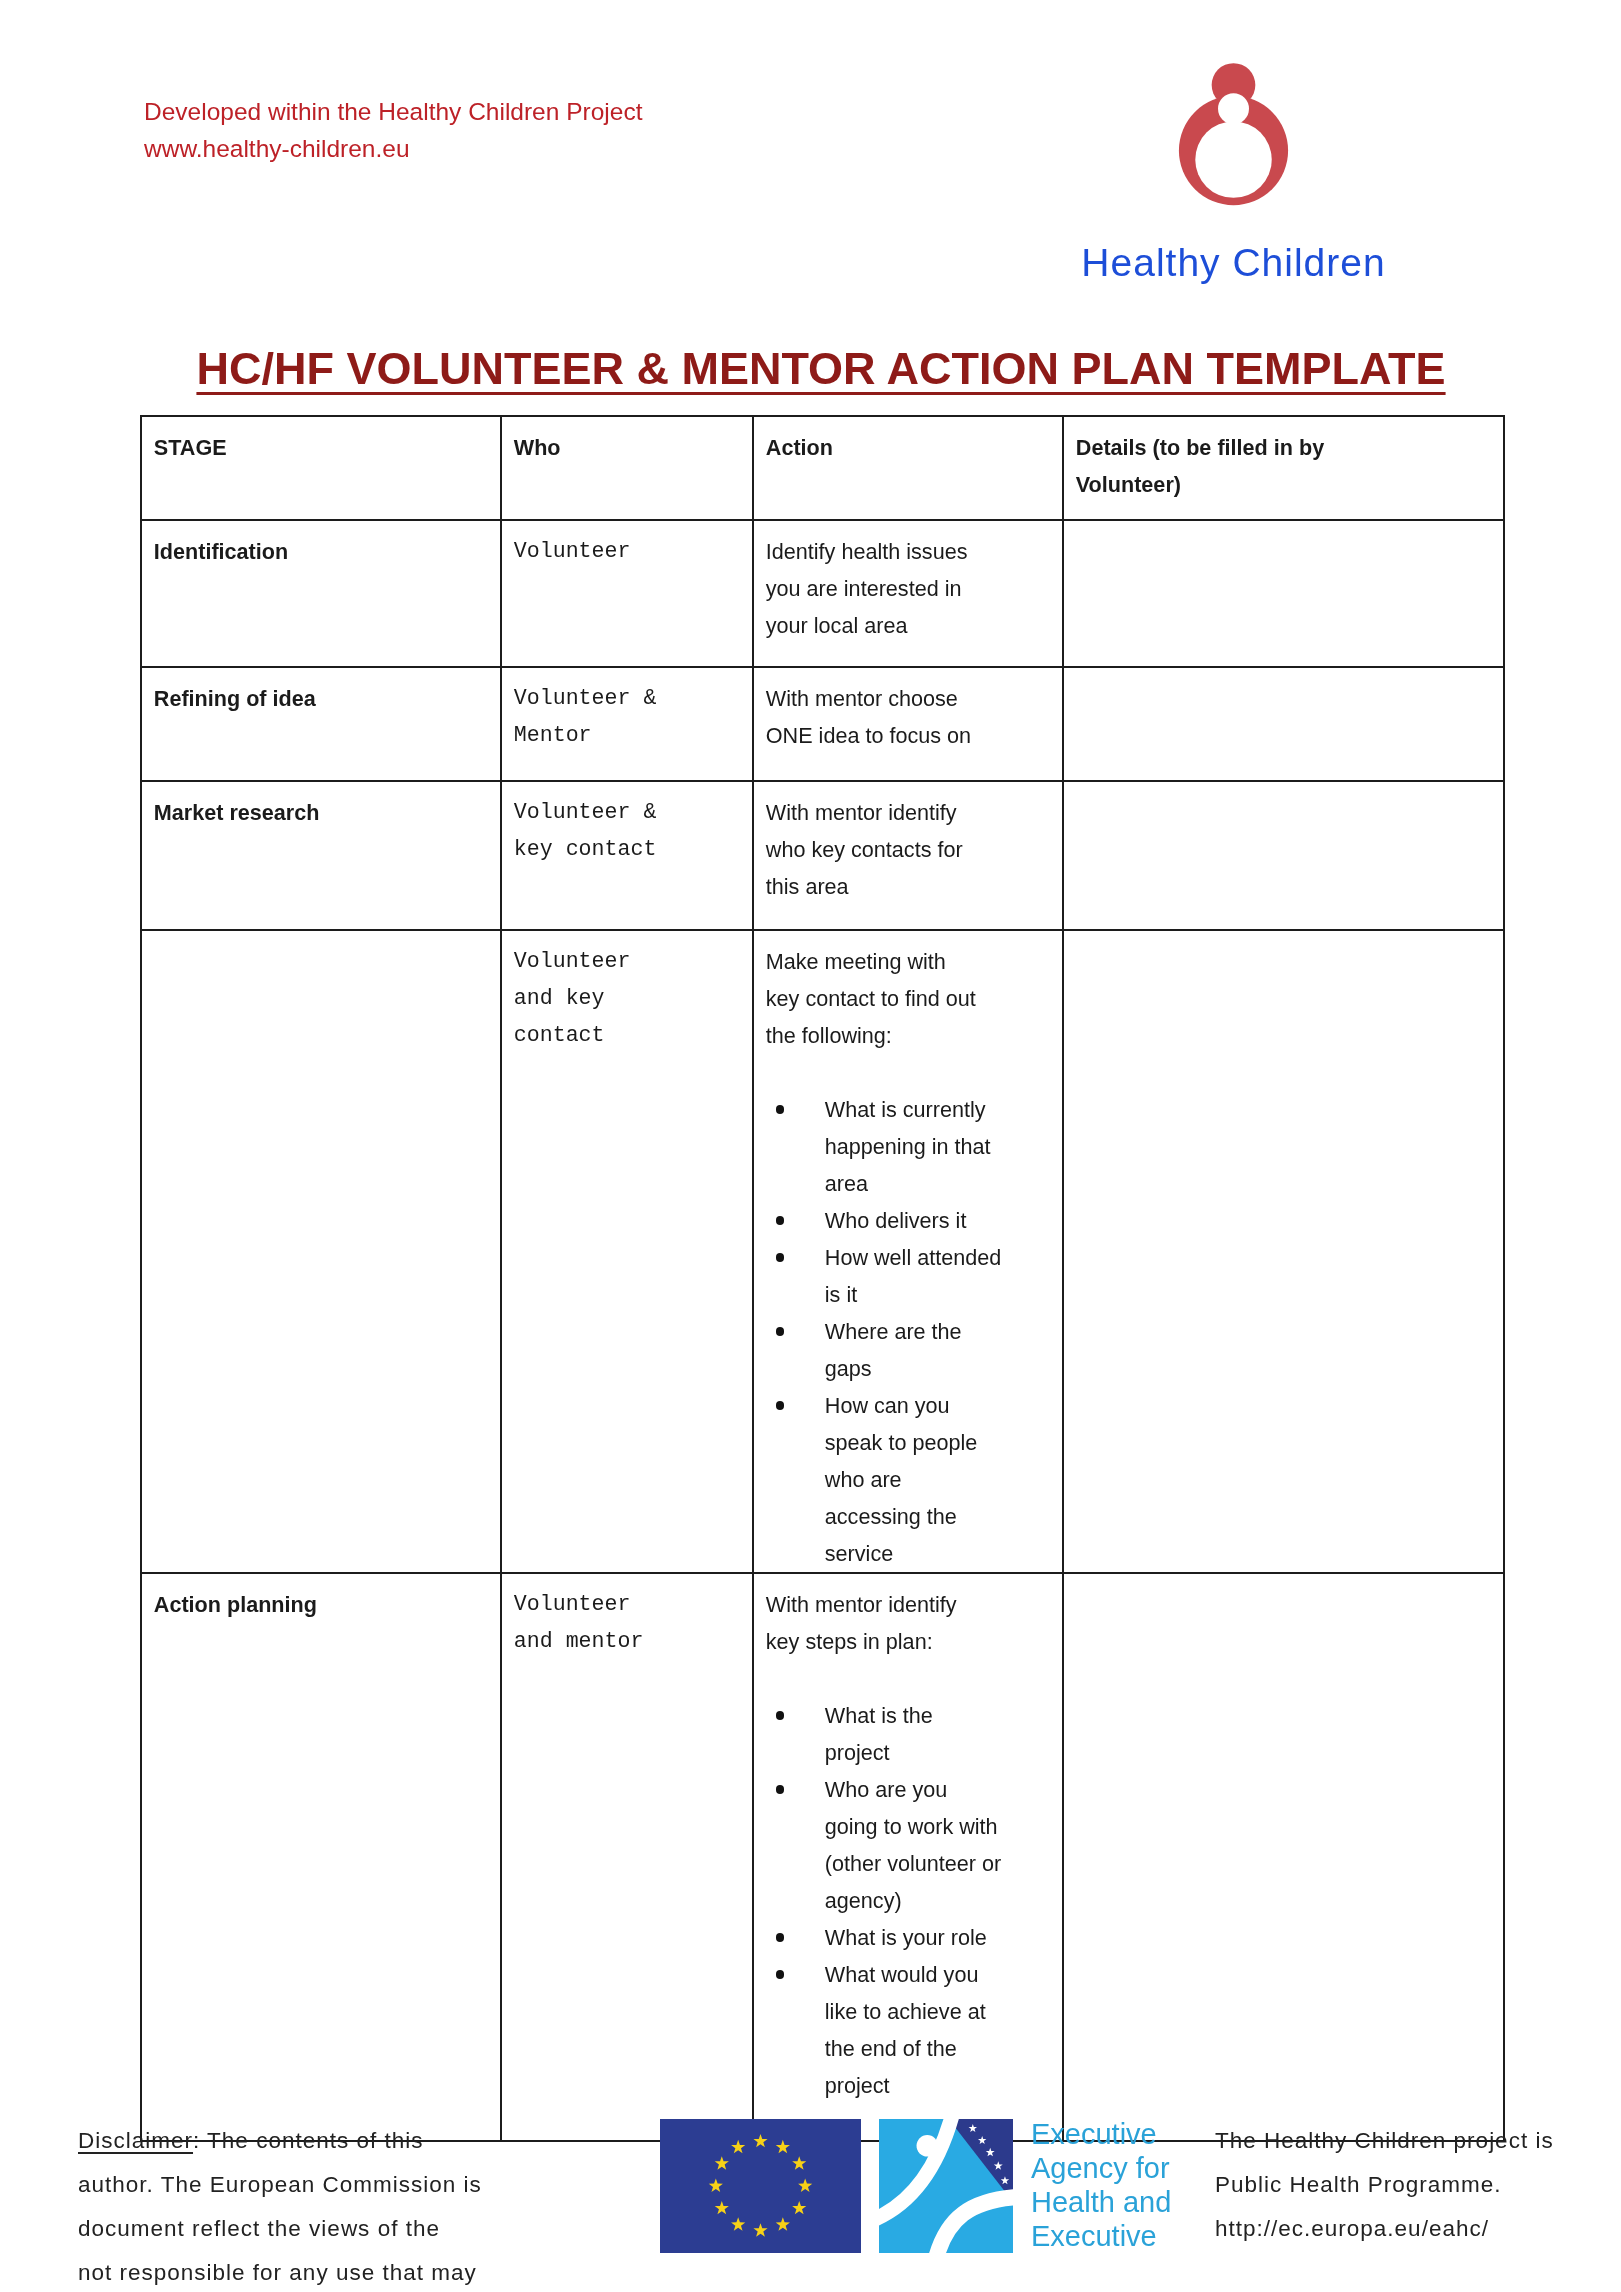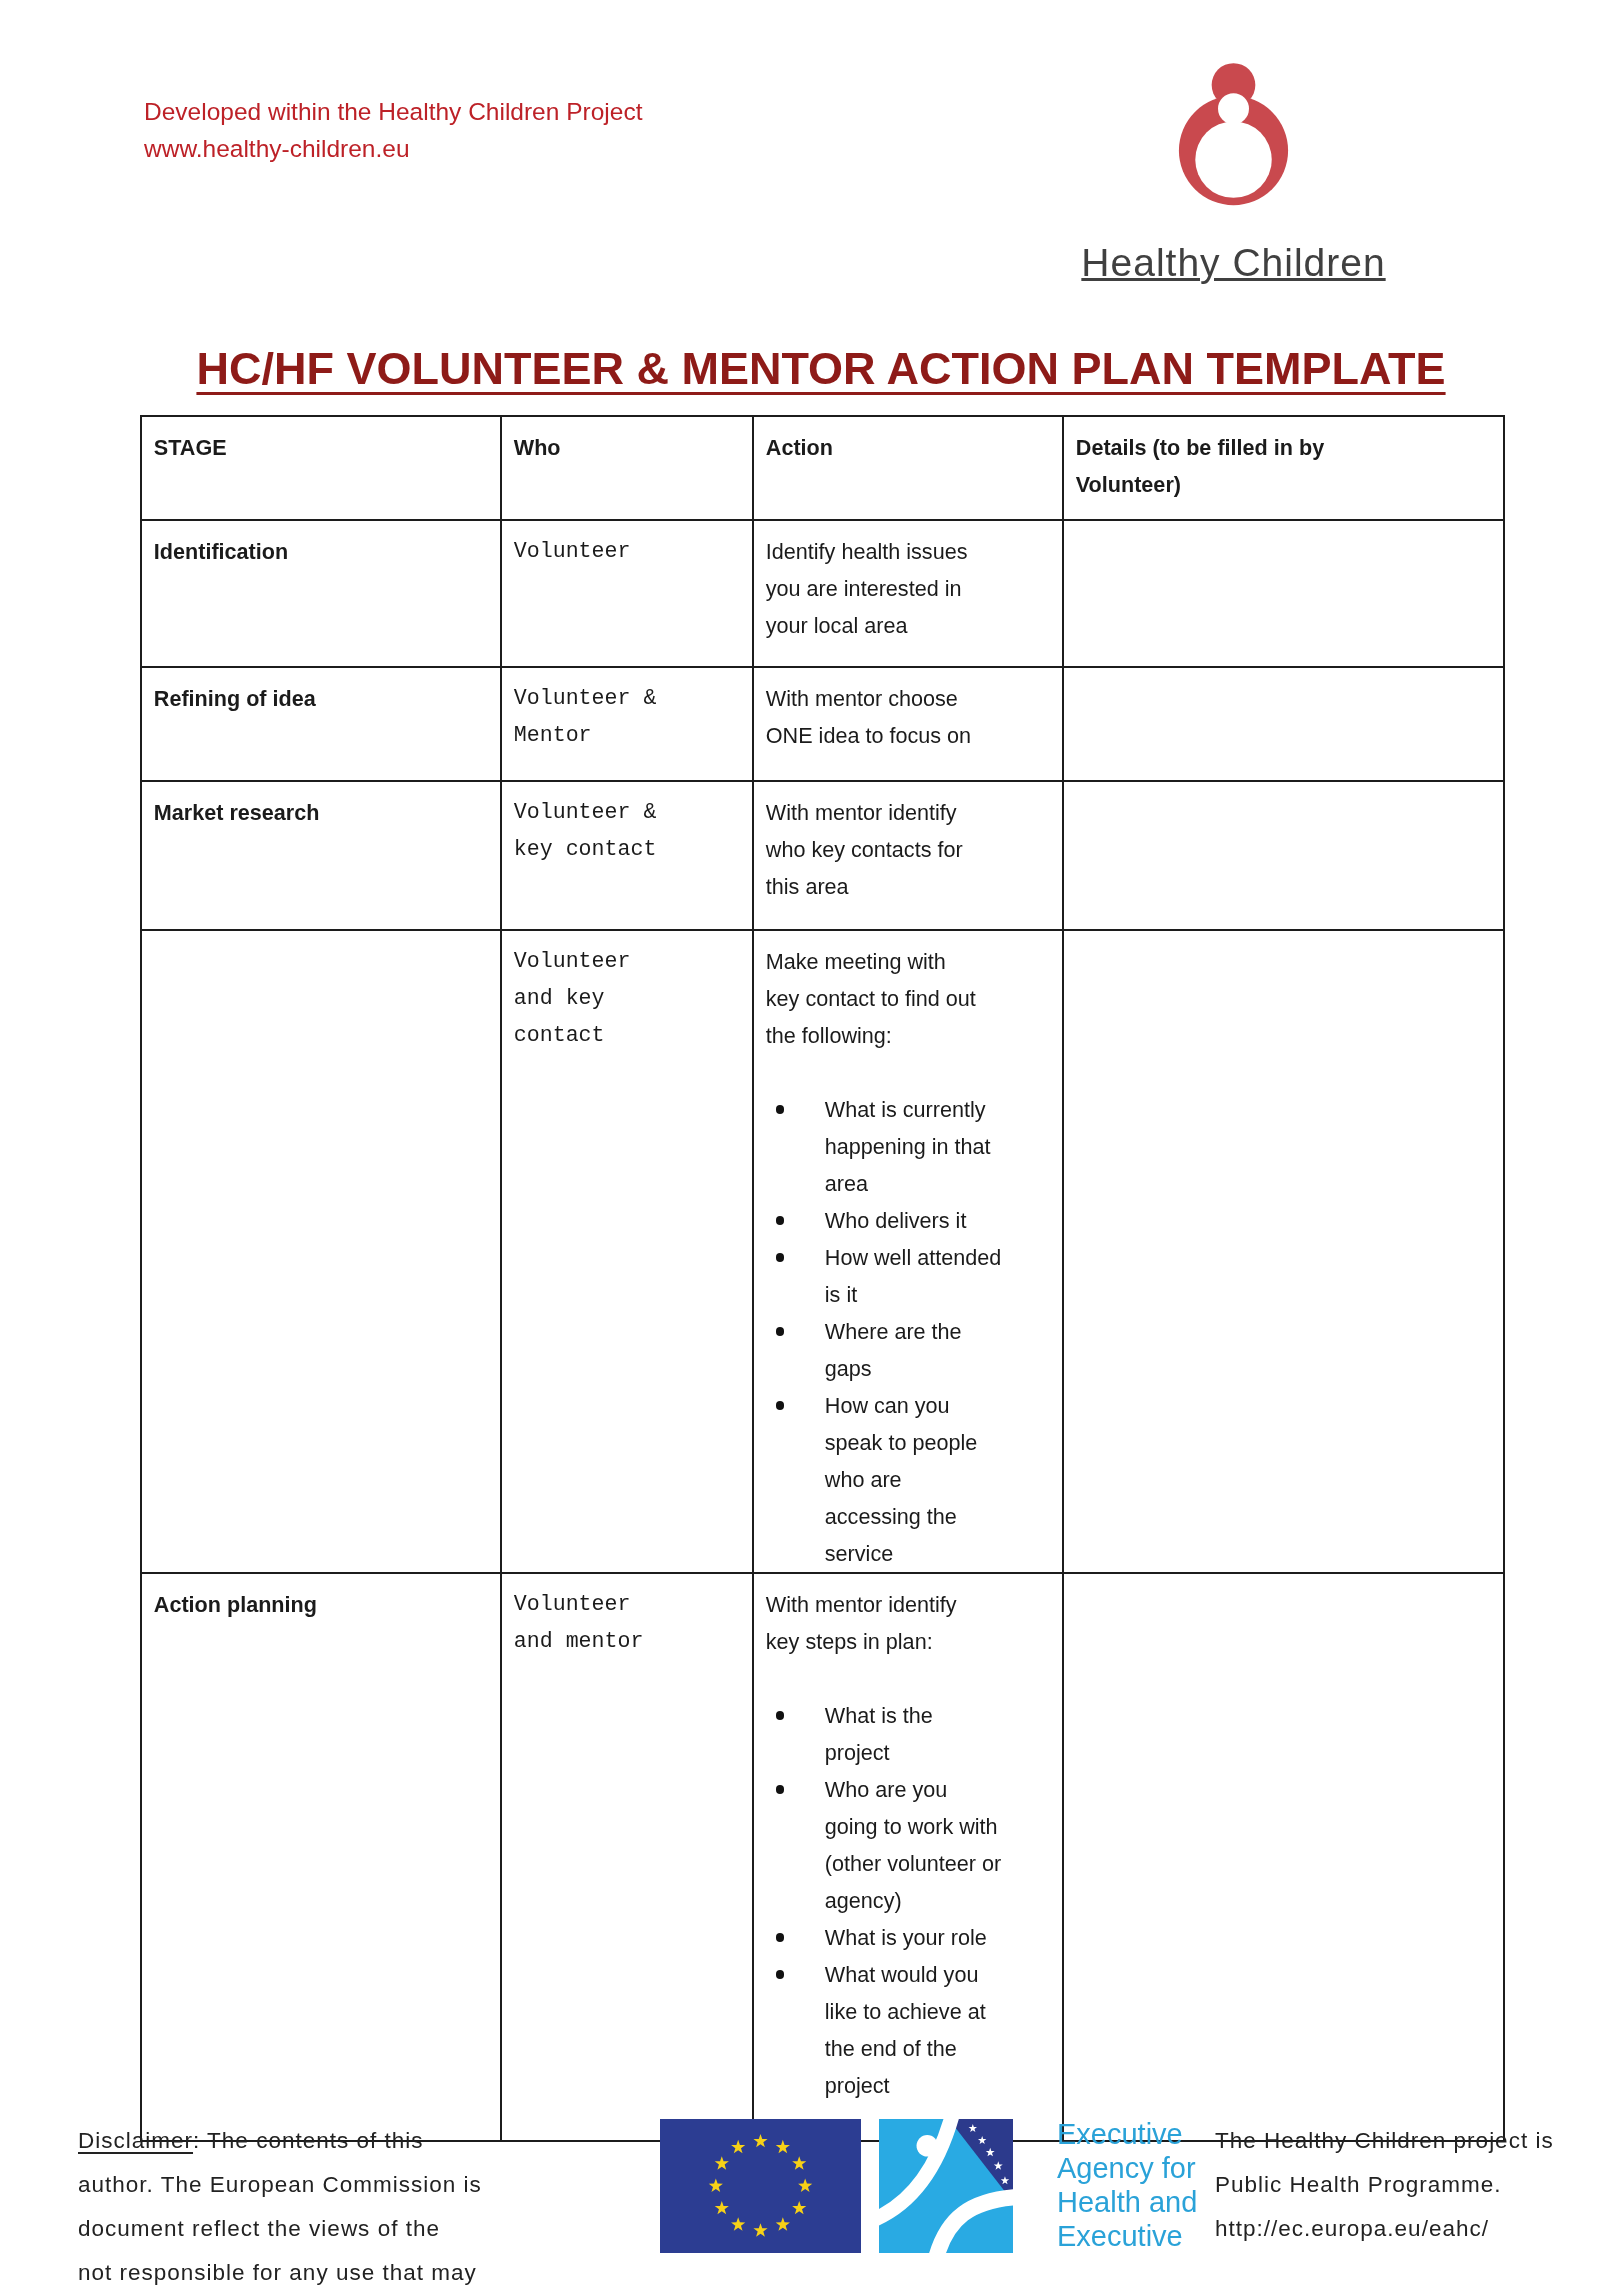--- a/index.html
+++ b/index.html
@@ -4,21 +4,21 @@
 <style>
   html,body { margin:0; padding:0; }
   body {
     width:1621px; height:2293px; position:relative; background:#ffffff;
     font-family:"Liberation Sans", sans-serif; color:#1b1b1b; overflow:hidden;
   }
   
   .tagline { position:absolute; left:144px; top:93px; font-size:24.5px; line-height:37px; color:#bd2127; }
   .brand { position:absolute; left:1063px; top:55px; width:341px; text-align:center; }
   .brand svg { display:block; margin:0 auto; }
-  .brand-name { font-size:39px; color:#404040; letter-spacing:1px; margin-top:3.9px; white-space:nowrap;text-decoration:underline; }
+  .brand-name { font-size:39px; color:#1d4ed8; letter-spacing:1px; margin-top:3.9px; white-space:nowrap; }
   
   .doc-title { position:absolute; left:140px; top:343px; width:1362px; text-align:center;
     font-size:45px; font-weight:700; color:#8e1b18; }
   .doc-title span { text-decoration:underline; text-decoration-thickness:2.9px; text-underline-offset:7.8px; }
   
   .plan-table { position:absolute; left:140px; top:415px; width:1362px;
     border-collapse:collapse; table-layout:fixed; }
   .plan-table col.c1 { width:360px; } .plan-table col.c2 { width:252px; }
   .plan-table col.c3 { width:310px; } .plan-table col.c4 { width:441px; }
   .plan-table th, .plan-table td {
@@ -36,21 +36,21 @@
   .action-intro { max-width:216px; }
   .action-bullet-list { list-style:none; margin:37px 0 0 0; padding:0; }
   .action-bullet-item { position:relative; padding-left:59px; width:237px; box-sizing:border-box; }
   .dot { position:absolute; left:9.8px; top:14.7px; width:8.8px; height:8.8px; border-radius:50%; background:#111; }
   
   .disclaimer { position:absolute; left:78px; top:2119px; font-size:22.5px; line-height:44px;
     letter-spacing:1px; color:#222; }
   .disclaimer .u { text-decoration:underline; text-underline-offset:3.9px; }
   .eu-flag { position:absolute; left:659px; top:2119px; }
   .eahc-logo { position:absolute; left:879px; top:2119px; }
-  .eahc-name { position:absolute; left:1031px; top:2117px; font-size:29px; line-height:34px; color:#2aa2d8;margin-left:26px; }
+  .eahc-name { position:absolute; left:1031px; top:2117px; font-size:29px; line-height:34px; color:#2aa2d8; }
   .funding { position:absolute; left:1215px; top:2119px; font-size:22.5px; line-height:44px;
     letter-spacing:1px; color:#222; }
   .defs-svg { position:absolute; width:0; height:0; }
 </style>
 </head>
 <body>
 
 <svg class="defs-svg" aria-hidden="true">
     <defs>
   <polygon id="star" points="0,-10 2.35,-3.24 9.51,-3.09 3.8,1.24 5.88,8.09 0,4 -5.88,8.09 -3.8,1.24 -9.51,-3.09 -2.35,-3.24"></polygon>

